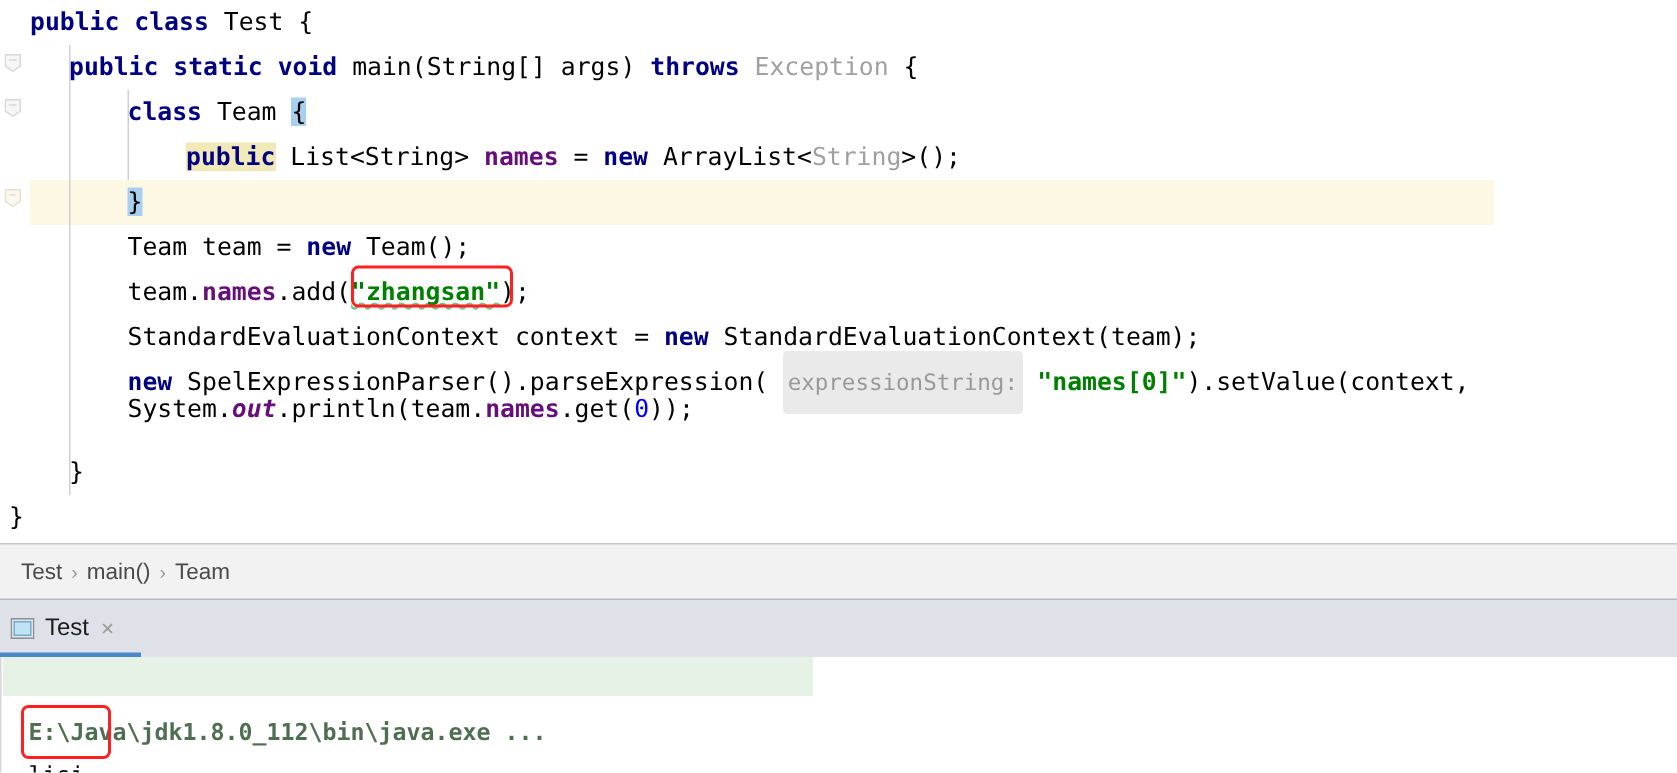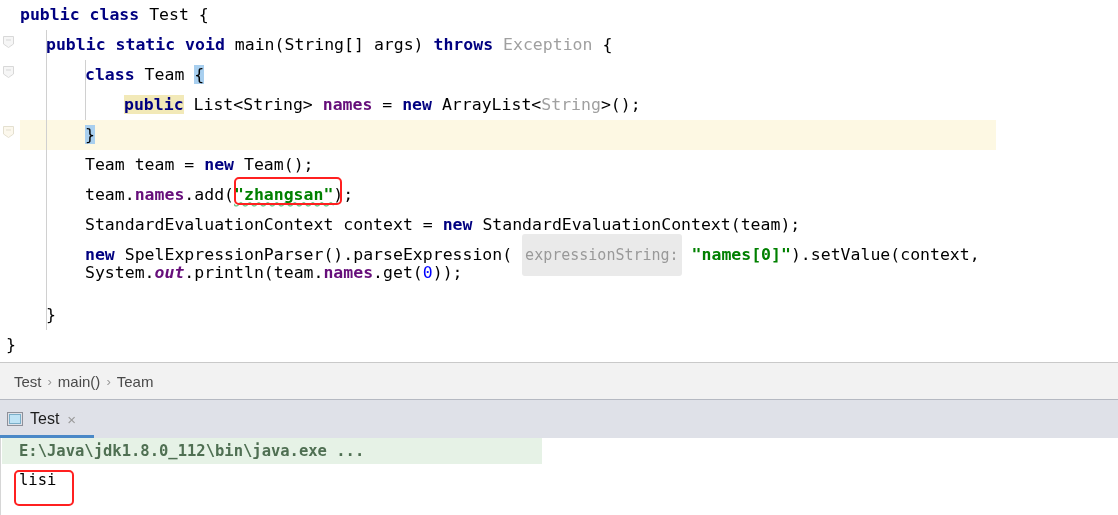--- a/index.html
+++ b/index.html
@@ -202,20 +202,21 @@
     background: #e6f2e6;
   }
   .console-line {
     position: absolute;
     left: 18px;
     height: 26px;
     line-height: 26px;
     font-family: "DejaVu Sans Mono", monospace;
     font-size: 15.5px;
     white-space: pre;
+    margin-top: 37px;
   }
   .cmd-text { color: #4f6f52; font-weight: bold; }
   .out-text { color: #000000; }
 </style>
 </head>
 <body>
 
 <div id="editor">
 
   <div class="current-line" style="top:120px;"></div>

